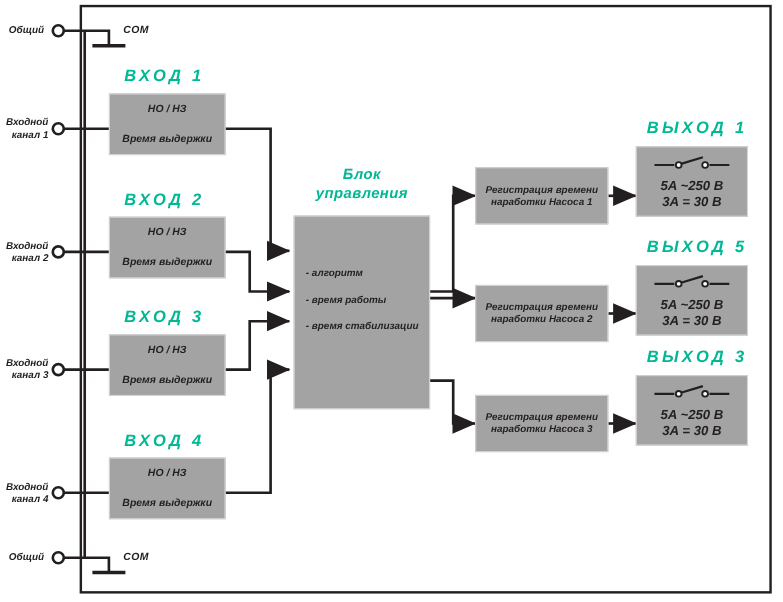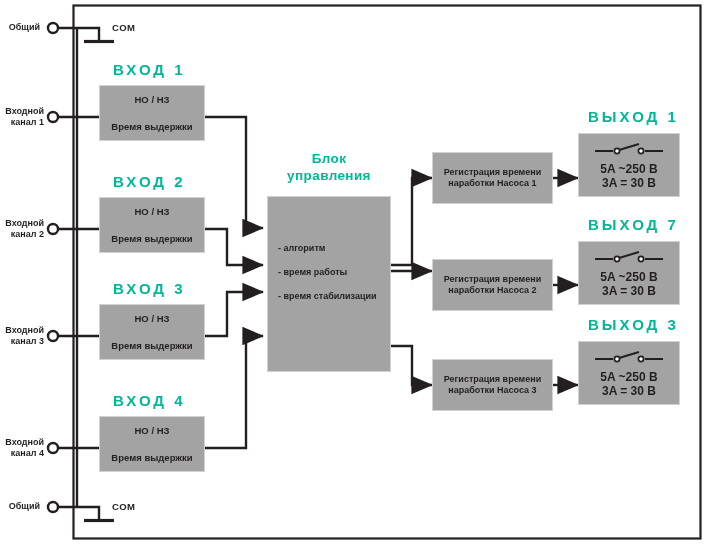--- a/index.html
+++ b/index.html
@@ -1,18 +1,18 @@
 <!DOCTYPE html>
 <html><head>
 <meta charset="utf-8">
 <style>
   html,body{margin:0;padding:0;background:#ffffff;}
   body{width:712px;height:547px;position:relative;overflow:hidden;
        font-family:"Liberation Sans","DejaVu Sans",sans-serif;}
-  #stage{position:absolute;left:0;top:0;width:666px;height:547px;}
+  #stage{position:absolute;left:0;top:0;width:666px;height:547px;font-style:italic;}
   svg#wires{position:absolute;left:0;top:0;width:712px;height:547px;}
 
   .lbl{position:absolute;color:#231f20;font-weight:bold;font-size:9px;line-height:11px;
        letter-spacing:0px;}
   .lbl.right{text-align:right;}
   .com-lbl{position:absolute;color:#231f20;font-weight:bold;font-size:9.5px;letter-spacing:.4px;}
 
   .head{position:absolute;color:#00b894;font-weight:bold;font-size:15px;
         letter-spacing:3px;white-space:nowrap;}
   .head.ctrl{color:#00b894;font-size:13.5px;letter-spacing:.4px;text-align:center;line-height:17px;}
@@ -159,21 +159,21 @@
         <circle cx="48" cy="10" r="2.6" fill="#ffffff" stroke="#231f20" stroke-width="1.7"></circle>
         <path d="M52,10 L70,10" stroke="#231f20" stroke-width="2"></path>
       </svg>
     </div>
     <div class="rating">5A ~250 В</div>
     <div class="rating">3A = 30 В</div>
   </div>
 
   <div class="box regbox" style="left:432px;top:259px;width:121px;height:52px;white-space:pre-line;">Регистрация времени
 наработки Насоса 2</div>
-  <div class="head" style="left:588px;top:216px;">ВЫХОД 7</div>
+  <div class="head" style="left:588px;top:216px;">ВЫХОД 5</div>
   <div class="box outbox" style="left:578px;top:241px;width:102px;height:64px;">
     <div class="sw">
       <svg width="72" height="14" viewBox="0 0 72 14" xmlns="http://www.w3.org/2000/svg">
         <path d="M2,10 L20,10" stroke="#231f20" stroke-width="2"></path>
         <circle cx="24" cy="10" r="2.6" fill="#ffffff" stroke="#231f20" stroke-width="1.7"></circle>
         <path d="M26,9 L46,3" stroke="#231f20" stroke-width="2"></path>
         <circle cx="48" cy="10" r="2.6" fill="#ffffff" stroke="#231f20" stroke-width="1.7"></circle>
         <path d="M52,10 L70,10" stroke="#231f20" stroke-width="2"></path>
       </svg>
     </div>

